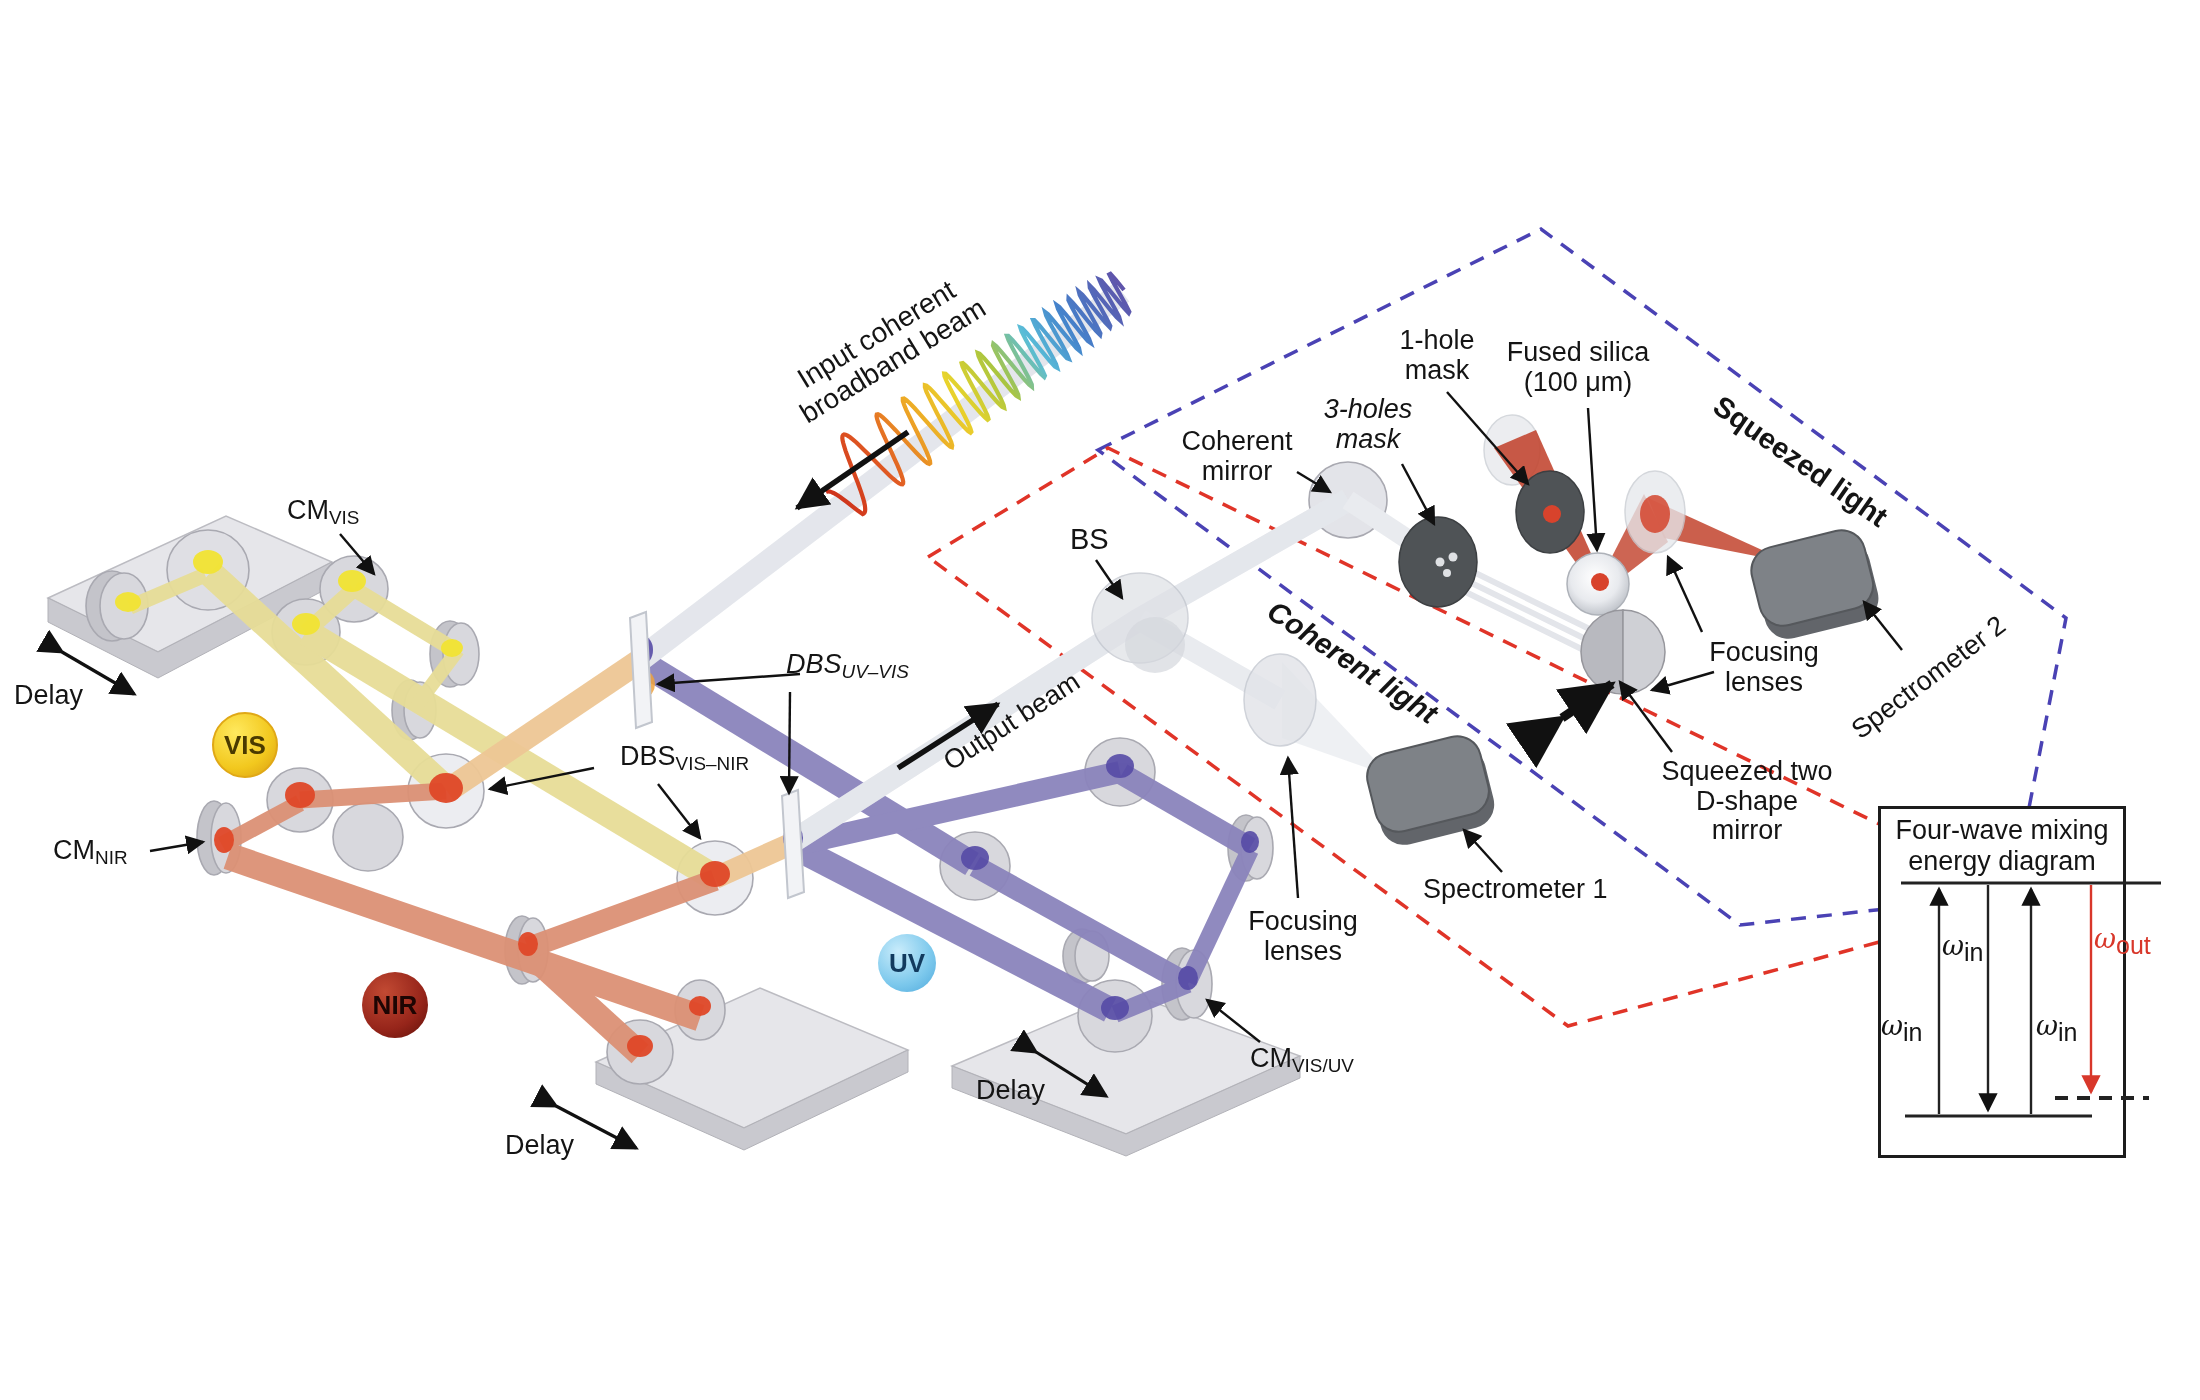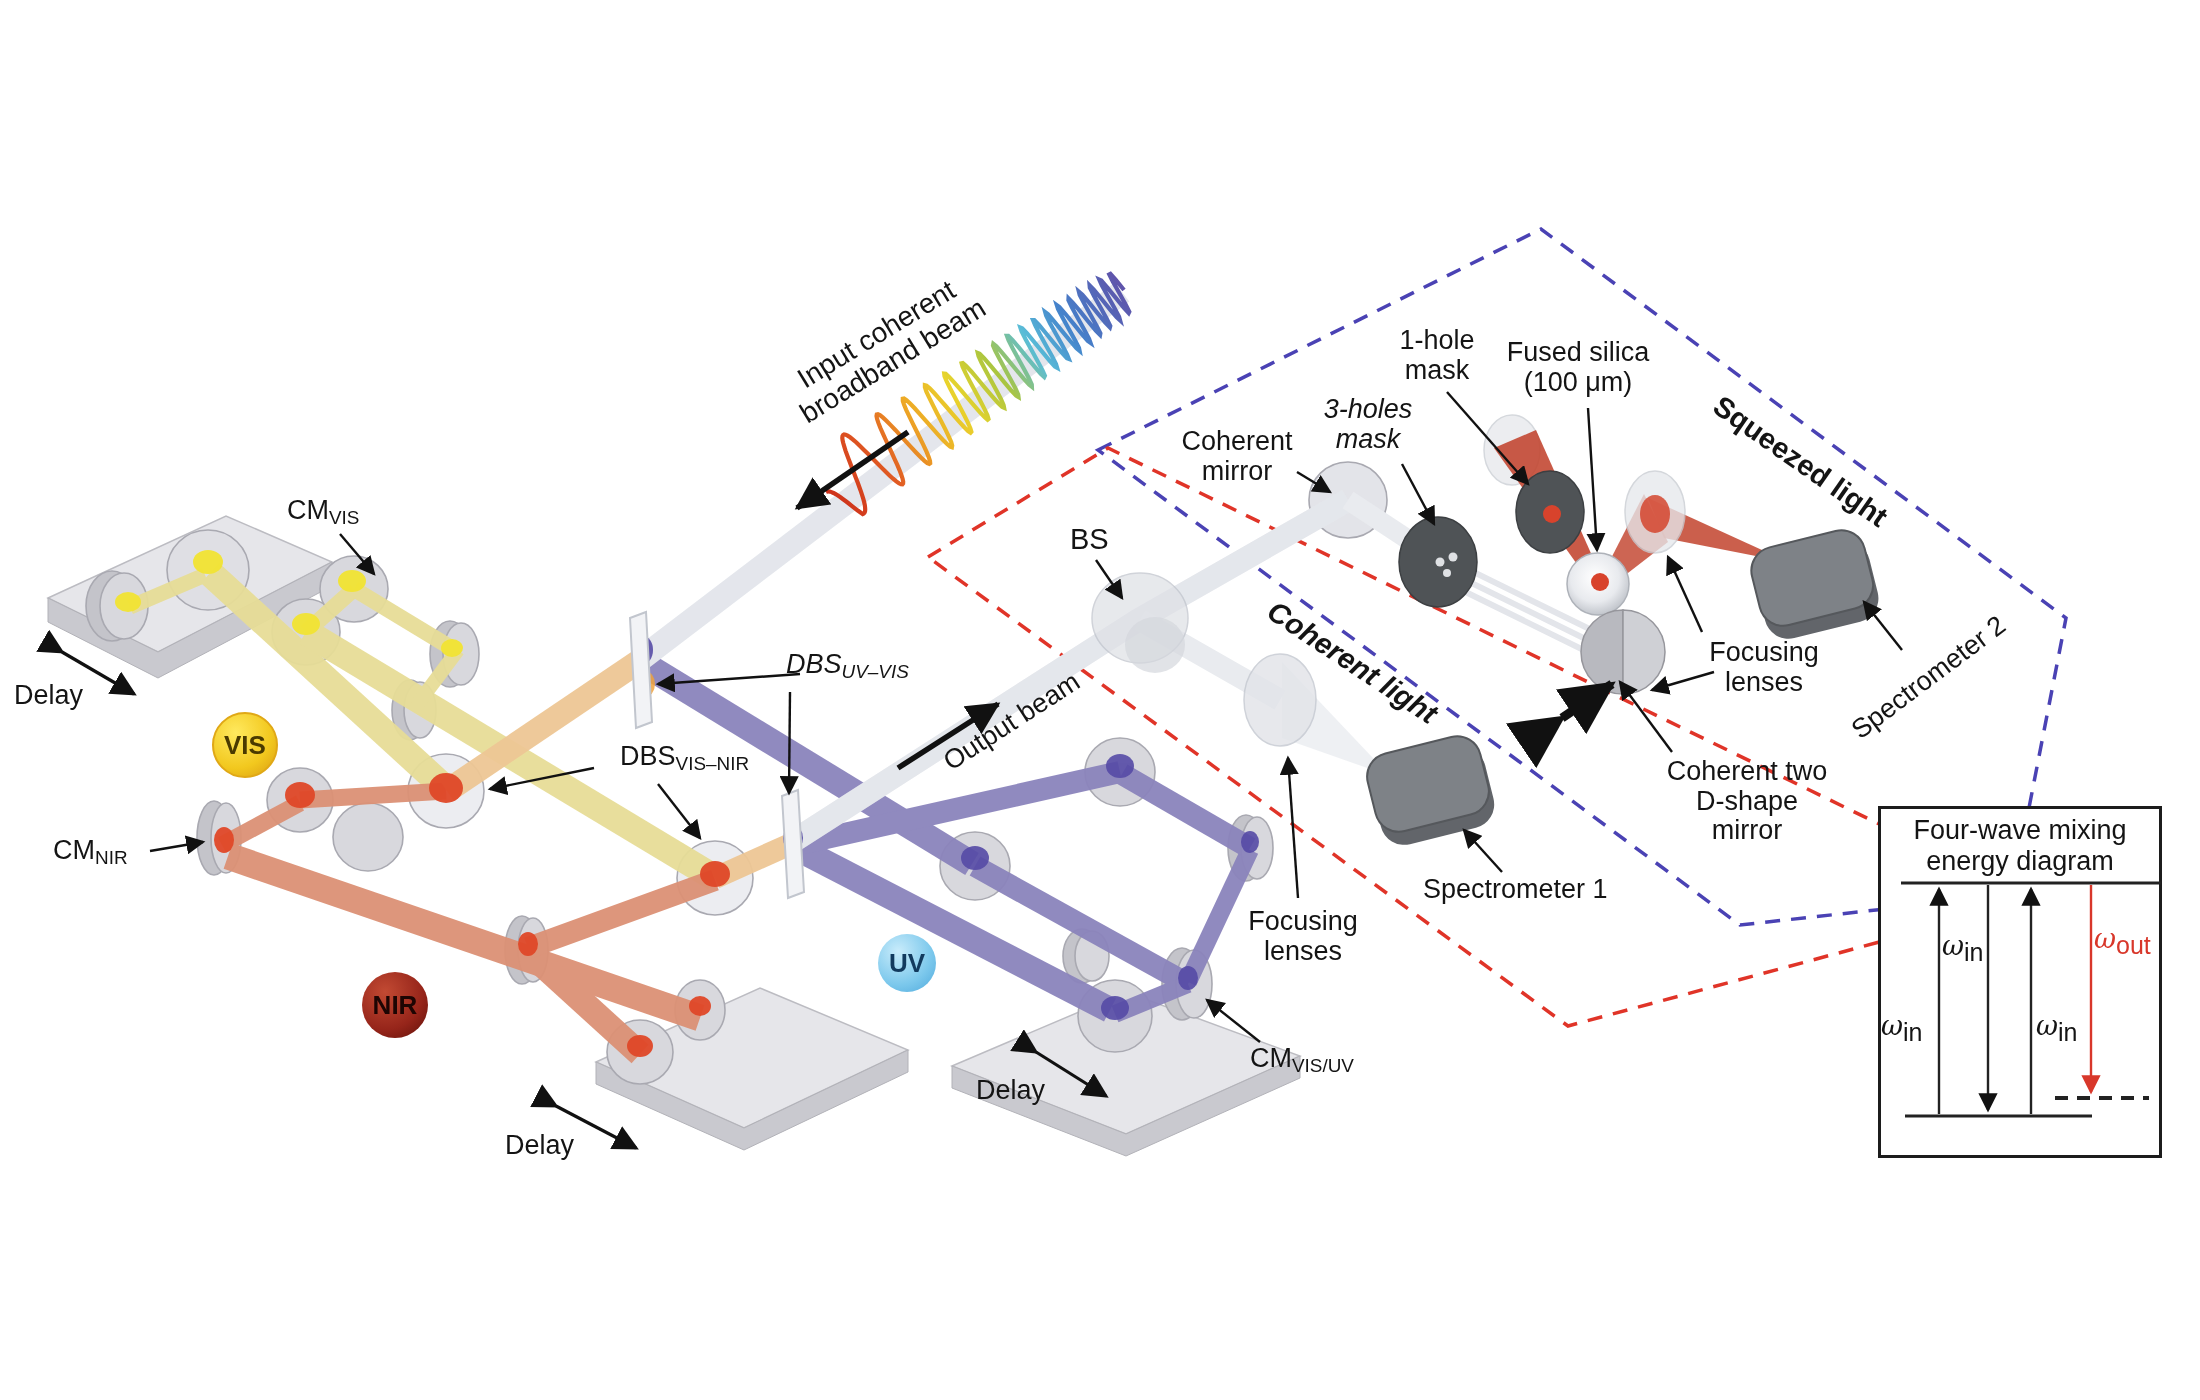--- a/index.html
+++ b/index.html
@@ -10,21 +10,21 @@
   .ctr{transform:translate(-50%,-50%);text-align:center;}
   .lbl .ln{display:block;}
   sub,.sb{font-size:70%;vertical-align:-0.28em;}
   .badge{position:absolute;border-radius:50%;display:flex;align-items:center;justify-content:center;
          font-weight:bold;font-size:26px;}
   .badge-vis{width:62px;height:62px;background:radial-gradient(circle at 35% 30%,#ffe95e,#f2c81e 60%,#d99b12);color:#4a3a00;border:2px solid #e0a816;}
   .badge-nir{width:66px;height:66px;background:radial-gradient(circle at 35% 30%,#c24a33,#96251a 60%,#5e0f08);color:#1d0503;}
   .badge-uv{width:58px;height:58px;background:radial-gradient(circle at 35% 30%,#c9ecfb,#7cc8ec 60%,#4da8dc);color:#123a5e;}
   .bold-it{font-weight:bold;font-style:italic;font-size:29px;}
   .boldl{font-weight:bold;font-size:29px;}
-  #ediag{position:absolute;left:1878px;top:806px;width:284px;height:352px;border:3px solid #1c1c1c;background:#fff;box-sizing:border-box;}
+  #ediag{position:absolute;left:1878px;top:806px;width:248px;height:352px;border:3px solid #1c1c1c;background:#fff;box-sizing:border-box;}
   #ediag .ttl{position:absolute;left:0;right:0;top:6px;text-align:center;font-size:27px;line-height:1.15;}
   .omg{position:absolute;font-size:27px;}
   .omg .gm{font-family:"DejaVu Serif",serif;font-style:italic;}
   .omg .gs{font-size:25px;vertical-align:-0.25em;}
   .red{color:#d8372a;}
 </style>
 </head>
 <body>
 
 <div id="stage">
@@ -327,21 +327,21 @@
 <div class="lbl ctr boldl" style="left:1800px;top:462px;transform:translate(-50%,-50%) rotate(35deg);">Squeezed light</div>
 
 <div class="lbl ctr" style="left:1929px;top:678px;transform:translate(-50%,-50%) rotate(-37deg);">Spectrometer 2</div>
 
 <div class="lbl ctr" style="left:1764px;top:668px;">
   <span class="ln">Focusing</span>
   <span class="ln">lenses</span>
 </div>
 
 <div class="lbl ctr" style="left:1747px;top:802px;">
-  <span class="ln">Coherent two</span>
+  <span class="ln">Squeezed two</span>
   <span class="ln">D-shape</span>
   <span class="ln">mirror</span>
 </div>
 
 <div class="lbl" style="left:1423px;top:875px;">Spectrometer 1</div>
 
 <div class="lbl ctr" style="left:1303px;top:937px;">
   <span class="ln">Focusing</span>
   <span class="ln">lenses</span>
 </div>

